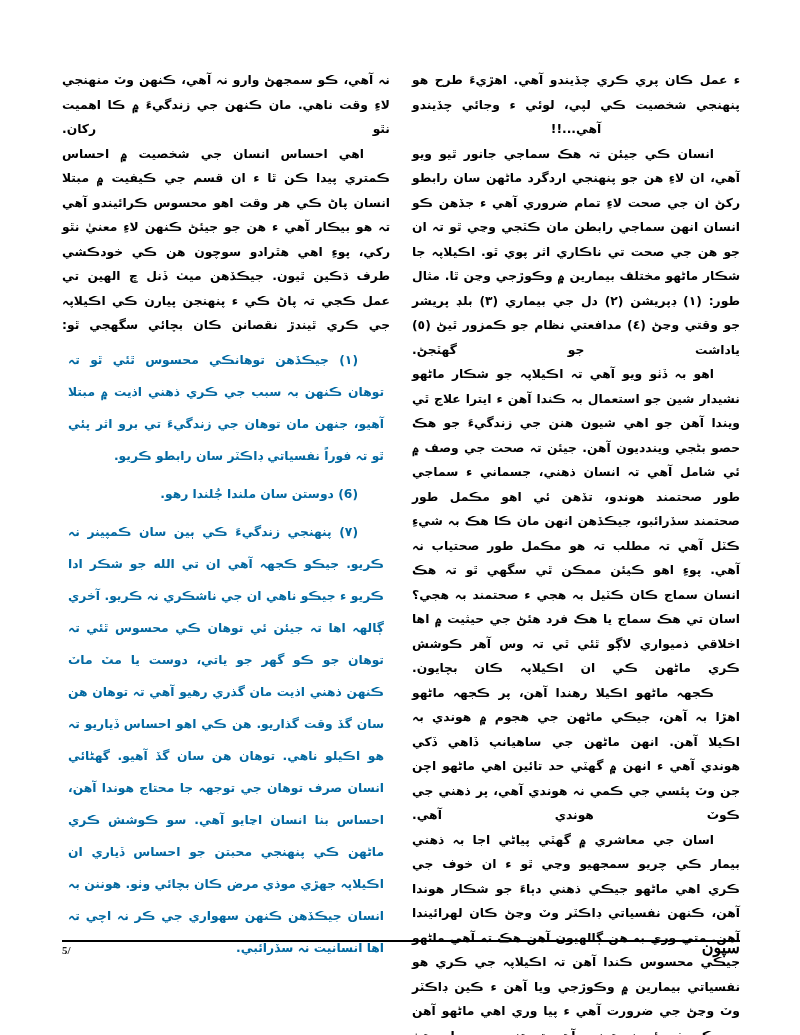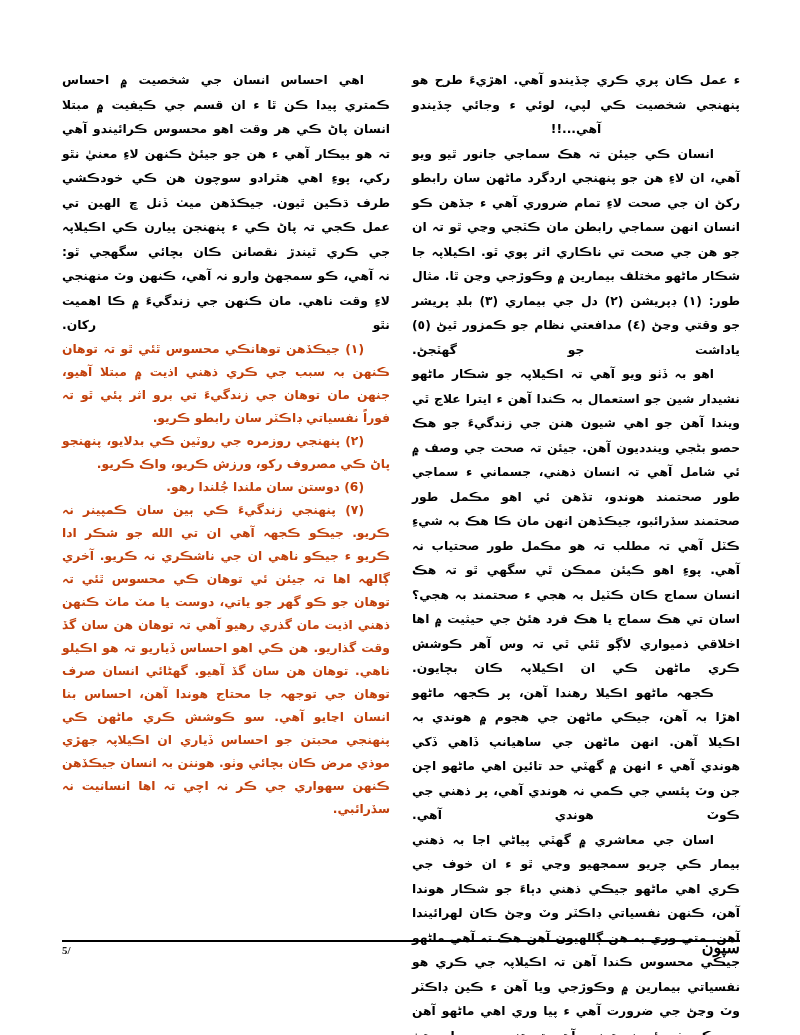--- a/index.html
+++ b/index.html
@@ -53,23 +53,23 @@
   .para.indent {
     text-indent: 26px;
   }
   .listitem {
     direction: rtl;
     text-align: justify;
     text-align-last: right;
     font-family: "DejaVu Sans", "Liberation Sans", sans-serif;
     font-weight: bold;
     font-size: 12.3px;
-    line-height: 23px;
-    color: #c2410c;
-    margin: 0;
+    line-height: 32px;
+    color: #0369a1;
+    margin: 6px;
     text-indent: 26px;
   }
 
   .footer {
     position: absolute;
     left: 62px;
     top: 940px;
     width: 678px;
     box-sizing: border-box;
   }
@@ -112,24 +112,23 @@
     <div class="column">
       <p class="para last-line-center">ء عمل ڪان پري ڪري چڏيندو آهي. اهڙيءَ طرح هو پنهنجي شخصيت ڪي لپي، لوئي ء وجائي چڏيندو آهي...!!</p>
       <p class="para indent">انسان ڪي جيئن تہ هڪ سماجي جانور ٿيو ويو آهي، ان لاءِ هن جو پنهنجي اردگرد ماڻهن سان رابطو رکڻ ان جي صحت لاءِ تمام ضروري آهي ء جڏهن ڪو انسان انهن سماجي رابطن مان ڪٽجي وڃي ٿو تہ ان جو هن جي صحت تي ناڪاري اثر پوي ٿو. اڪيلاپہ جا شڪار ماڻهو مختلف بيمارين ۾ وڪوڙجي وڃن ٿا. مثال طور: (١) ڊپريشن (٢) دل جي بيماري (٣) بلڊ پريشر جو وقتي وڃڻ (٤) مدافعتي نظام جو ڪمزور ٿيڻ (٥) ياداشت جو گھٽجڻ.</p>
       <p class="para indent">اهو بہ ڏٺو ويو آهي تہ اڪيلاپہ جو شڪار ماڻهو نشيدار شين جو استعمال بہ ڪندا آهن ء ايترا علاج ٿي ويندا آهن جو اهي شيون هنن جي زندگيءَ جو هڪ حصو بڻجي ويندديون آهن. جيئن تہ صحت جي وصف ۾ ئي شامل آهي تہ انسان ذهني، جسماني ء سماجي طور صحتمند هوندو، تڏهن ئي اهو مڪمل طور صحتمند سڏرائبو، جيڪڏهن انهن مان ڪا هڪ بہ شيءِ ڪٽل آهي تہ مطلب تہ هو مڪمل طور صحتياب نہ آهي. پوءِ اهو ڪيئن ممڪن ٿي سگھي ٿو تہ هڪ انسان سماج ڪان ڪٽيل بہ هجي ء صحتمند بہ هجي؟ اسان تي هڪ سماج يا هڪ فرد هئڻ جي حيثيت ۾ اها اخلاقي ذميواري لاڳو ٿئي ٿي تہ وس آهر ڪوشش ڪري ماڻهن ڪي ان اڪيلاپہ ڪان بچايون.</p>
       <p class="para indent">ڪجهہ ماڻهو اڪيلا رهندا آهن، پر ڪجهہ ماڻهو اهڙا بہ آهن، جيڪي ماڻهن جي هجوم ۾ هوندي بہ اڪيلا آهن. انهن ماڻهن جي ساهيانپ ڏاهي ڏکي هوندي آهي ء انهن ۾ گھٽي حد تائين اهي ماڻهو اچن جن وٽ پئسي جي ڪمي نہ هوندي آهي، پر ذهني جي ڪوٽ هوندي آهي.</p>
       <p class="para indent">اسان جي معاشري ۾ گھٽي پياڻي اجا بہ ذهني بيمار ڪي چريو سمجھيو وڃي ٿو ء ان خوف جي ڪري اهي ماڻهو جيڪي ذهني دٻاءَ جو شڪار هوندا آهن، ڪنهن نفسياتي ڊاڪٽر وٽ وڃڻ ڪان لهرائيندا آهن. متي وري بہ هن ڳالهيون آهن هڪ تہ آهي ماڻهو جيڪي محسوس ڪندا آهن تہ اڪيلاپہ جي ڪري هو نفسياتي بيمارين ۾ وڪوڙجي ويا آهن ء ڪين ڊاڪٽر وٽ وڃڻ جي ضرورت آهي ء پيا وري اهي ماڻهو آهن جن ڪي خبر ئي نہ هوندي آهي تہ هنن جي بيمار رهڻ جو وڏو ڪارڻ اڪيلاپہ آهي ء ڪين سائيڪو ٿراپي جي ضرورت آهي.</p>
 
     </div>
 
     <div class="column">
+      <p class="para">نہ آهي، ڪو سمجھڻ وارو نہ آهي، ڪنهن وٽ منهنجي لاءِ وقت ناهي. مان ڪنهن جي زندگيءَ ۾ ڪا اهميت نٿو رکان.</p>
       <p class="para indent">اهي احساس انسان جي شخصيت ۾ احساس ڪمتري پيدا ڪن ٿا ء ان قسم جي ڪيفيت ۾ مبتلا انسان پاڻ ڪي هر وقت اهو محسوس ڪرائيندو آهي تہ هو بيڪار آهي ء هن جو جيئڻ ڪنهن لاءِ معنيٰ نٿو رکي، پوءِ اهي هٿرادو سوچون هن ڪي خودڪشي طرف ڌڪين ٿيون. جيڪڏهن ميٺ ڏنل ڇ الهين تي عمل ڪجي تہ پاڻ ڪي ء پنهنجن پيارن ڪي اڪيلاپہ جي ڪري ٿيندڙ نقصانن ڪان بچائي سگھجي ٿو:</p>
-      <p class="para">نہ آهي، ڪو سمجھڻ وارو نہ آهي، ڪنهن وٽ منهنجي لاءِ وقت ناهي. مان ڪنهن جي زندگيءَ ۾ ڪا اهميت نٿو رکان.</p>
       <p class="listitem">(١) جيڪڏهن توهانڪي محسوس ٿئي ٿو تہ توهان ڪنهن بہ سبب جي ڪري ذهني اذيت ۾ مبتلا آهيو، جنهن مان توهان جي زندگيءَ تي برو اثر پئي ٿو تہ فوراً نفسياتي ڊاڪٽر سان رابطو ڪريو.</p>
-      <p class="listitem">(٢) پنهنجي روزمره جي روٽين ڪي بدلايو، پنهنجو پاڻ ڪي مصروف رکو، ورزش ڪريو، واڪ ڪريو.</p>
       <p class="listitem">(6) دوستن سان ملندا جُلندا رهو.</p>
       <p class="listitem">(٧) پنهنجي زندگيءَ ڪي ٻين سان ڪمپينر نہ ڪريو. جيڪو ڪجهہ آهي ان تي الله جو شڪر ادا ڪريو ء جيڪو ناهي ان جي ناشڪري نہ ڪريو. آخري ڳالهہ اها تہ جيئن ئي توهان ڪي محسوس ٿئي تہ توهان جو ڪو گھر جو ياتي، دوست يا مٽ ماٽ ڪنهن ذهني اذيت مان گذري رهيو آهي تہ توهان هن سان گڏ وقت گذاريو. هن ڪي اهو احساس ڏياريو تہ هو اڪيلو ناهي. توهان هن سان گڏ آهيو. گھڻائي انسان صرف توهان جي توجهہ جا محتاج هوندا آهن، احساس بنا انسان اڃايو آهي. سو ڪوشش ڪري ماڻهن ڪي پنهنجي محبتن جو احساس ڏياري ان اڪيلاپہ جھڙي موذي مرض ڪان بچائي وٺو. هوننن بہ انسان جيڪڏهن ڪنهن سهواري جي ڪر نہ اچي تہ اها انسانيت نہ سڏرائبي.</p>
     </div>
 
   </div>
 
   <div class="footer">
     <div class="footer-rule"></div>
     <div class="footer-row">
       <span class="folio">5/</span>

